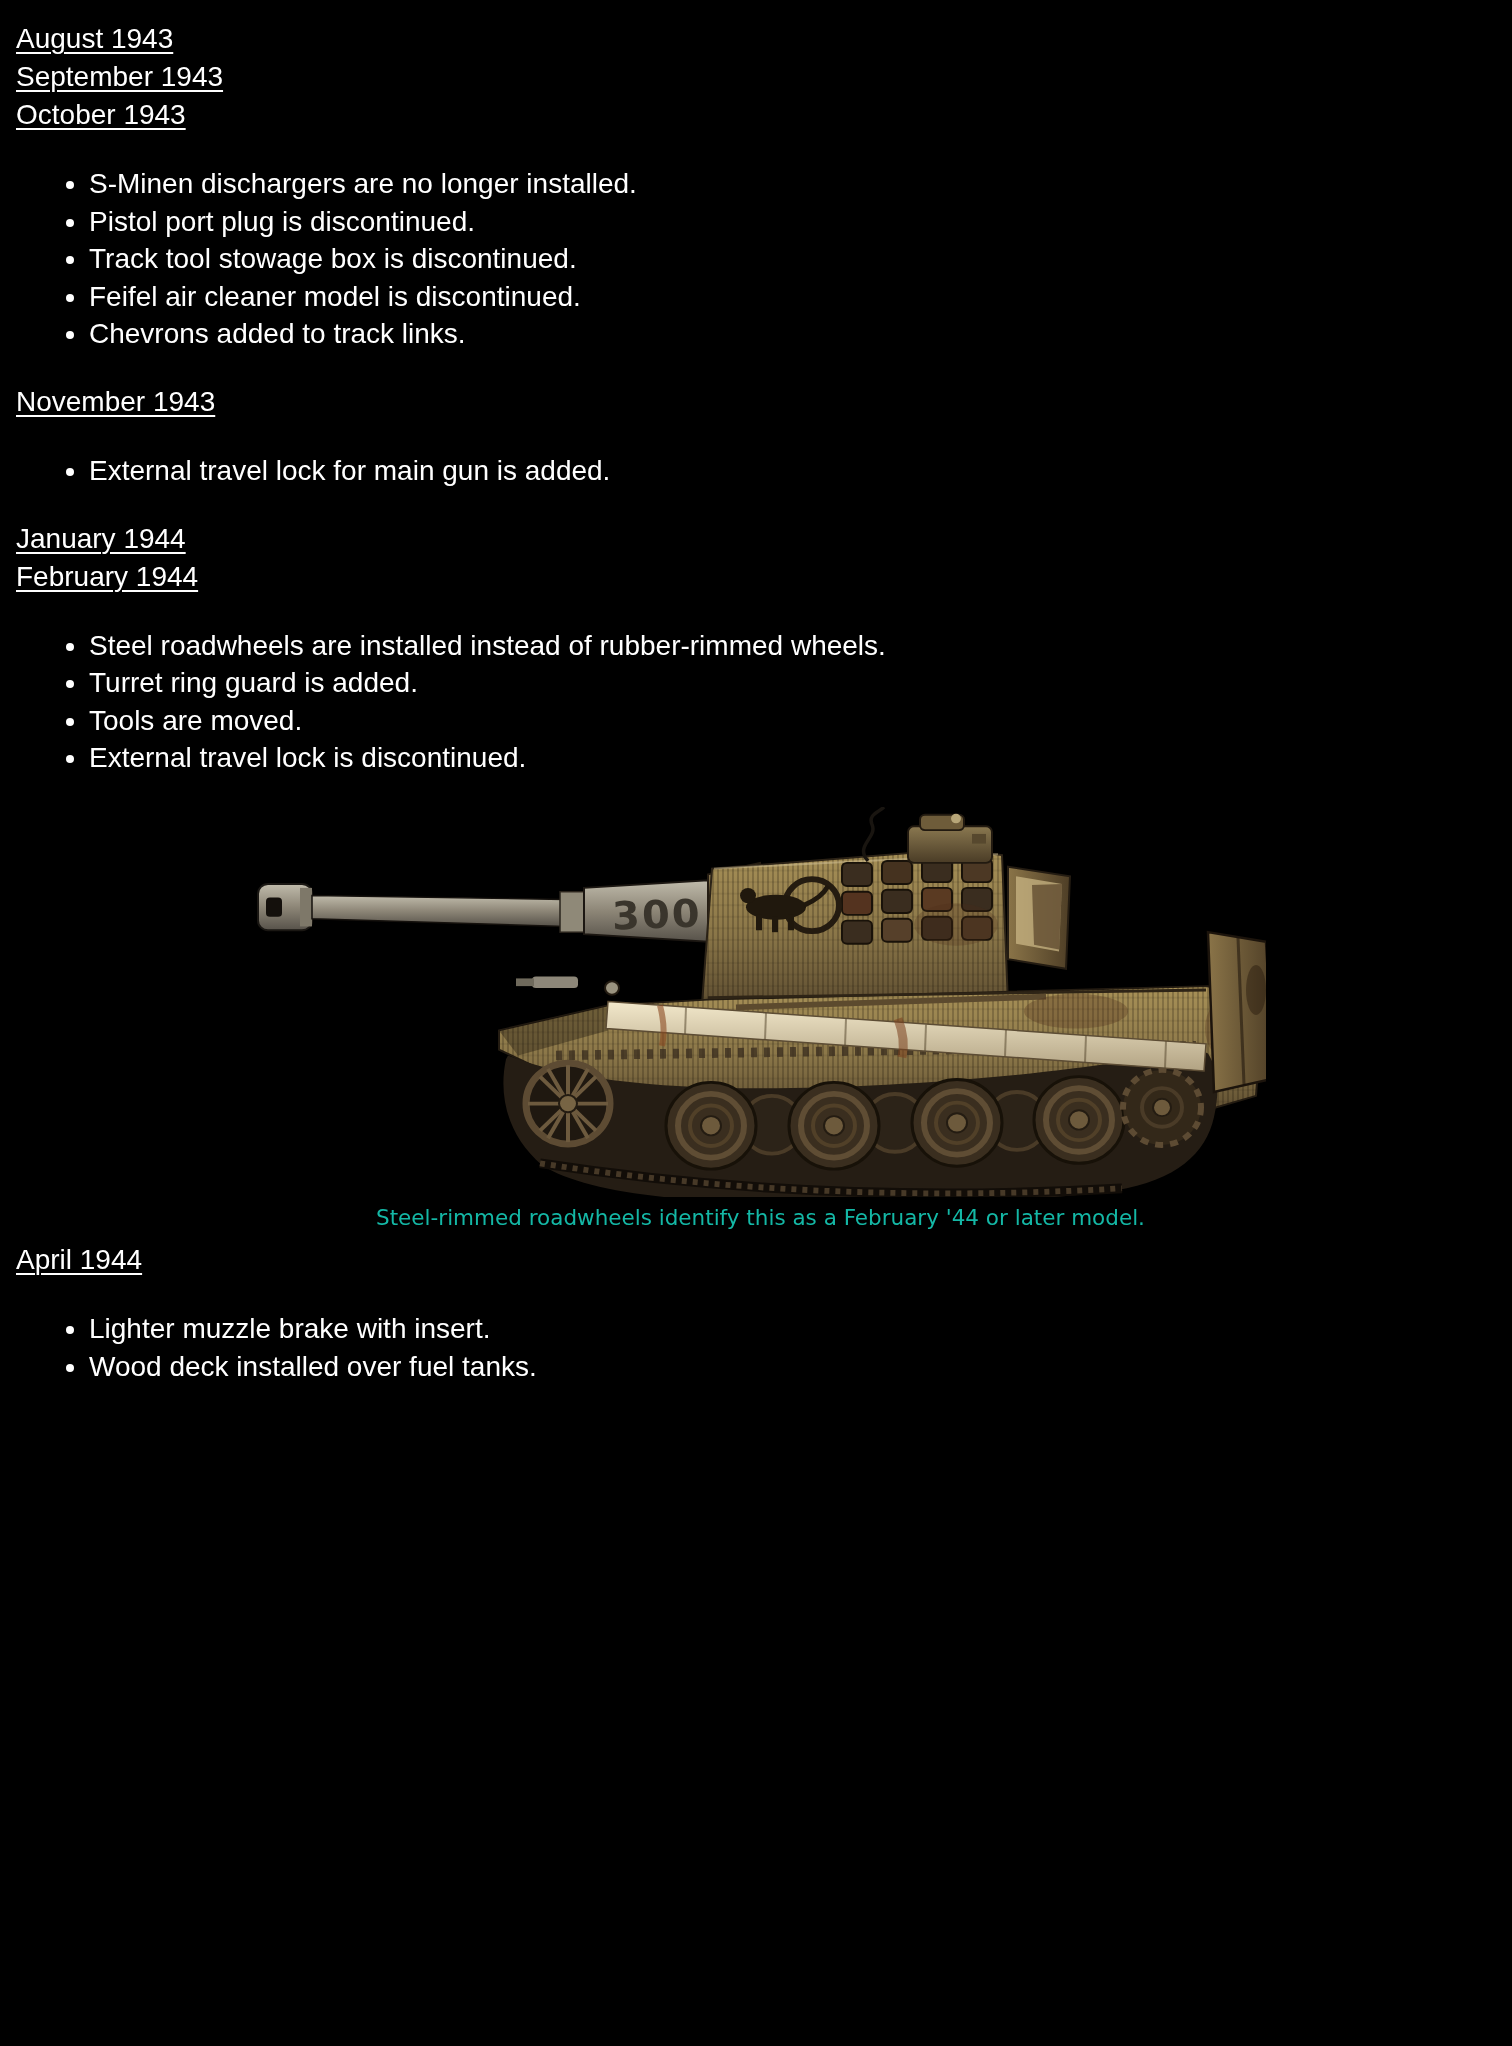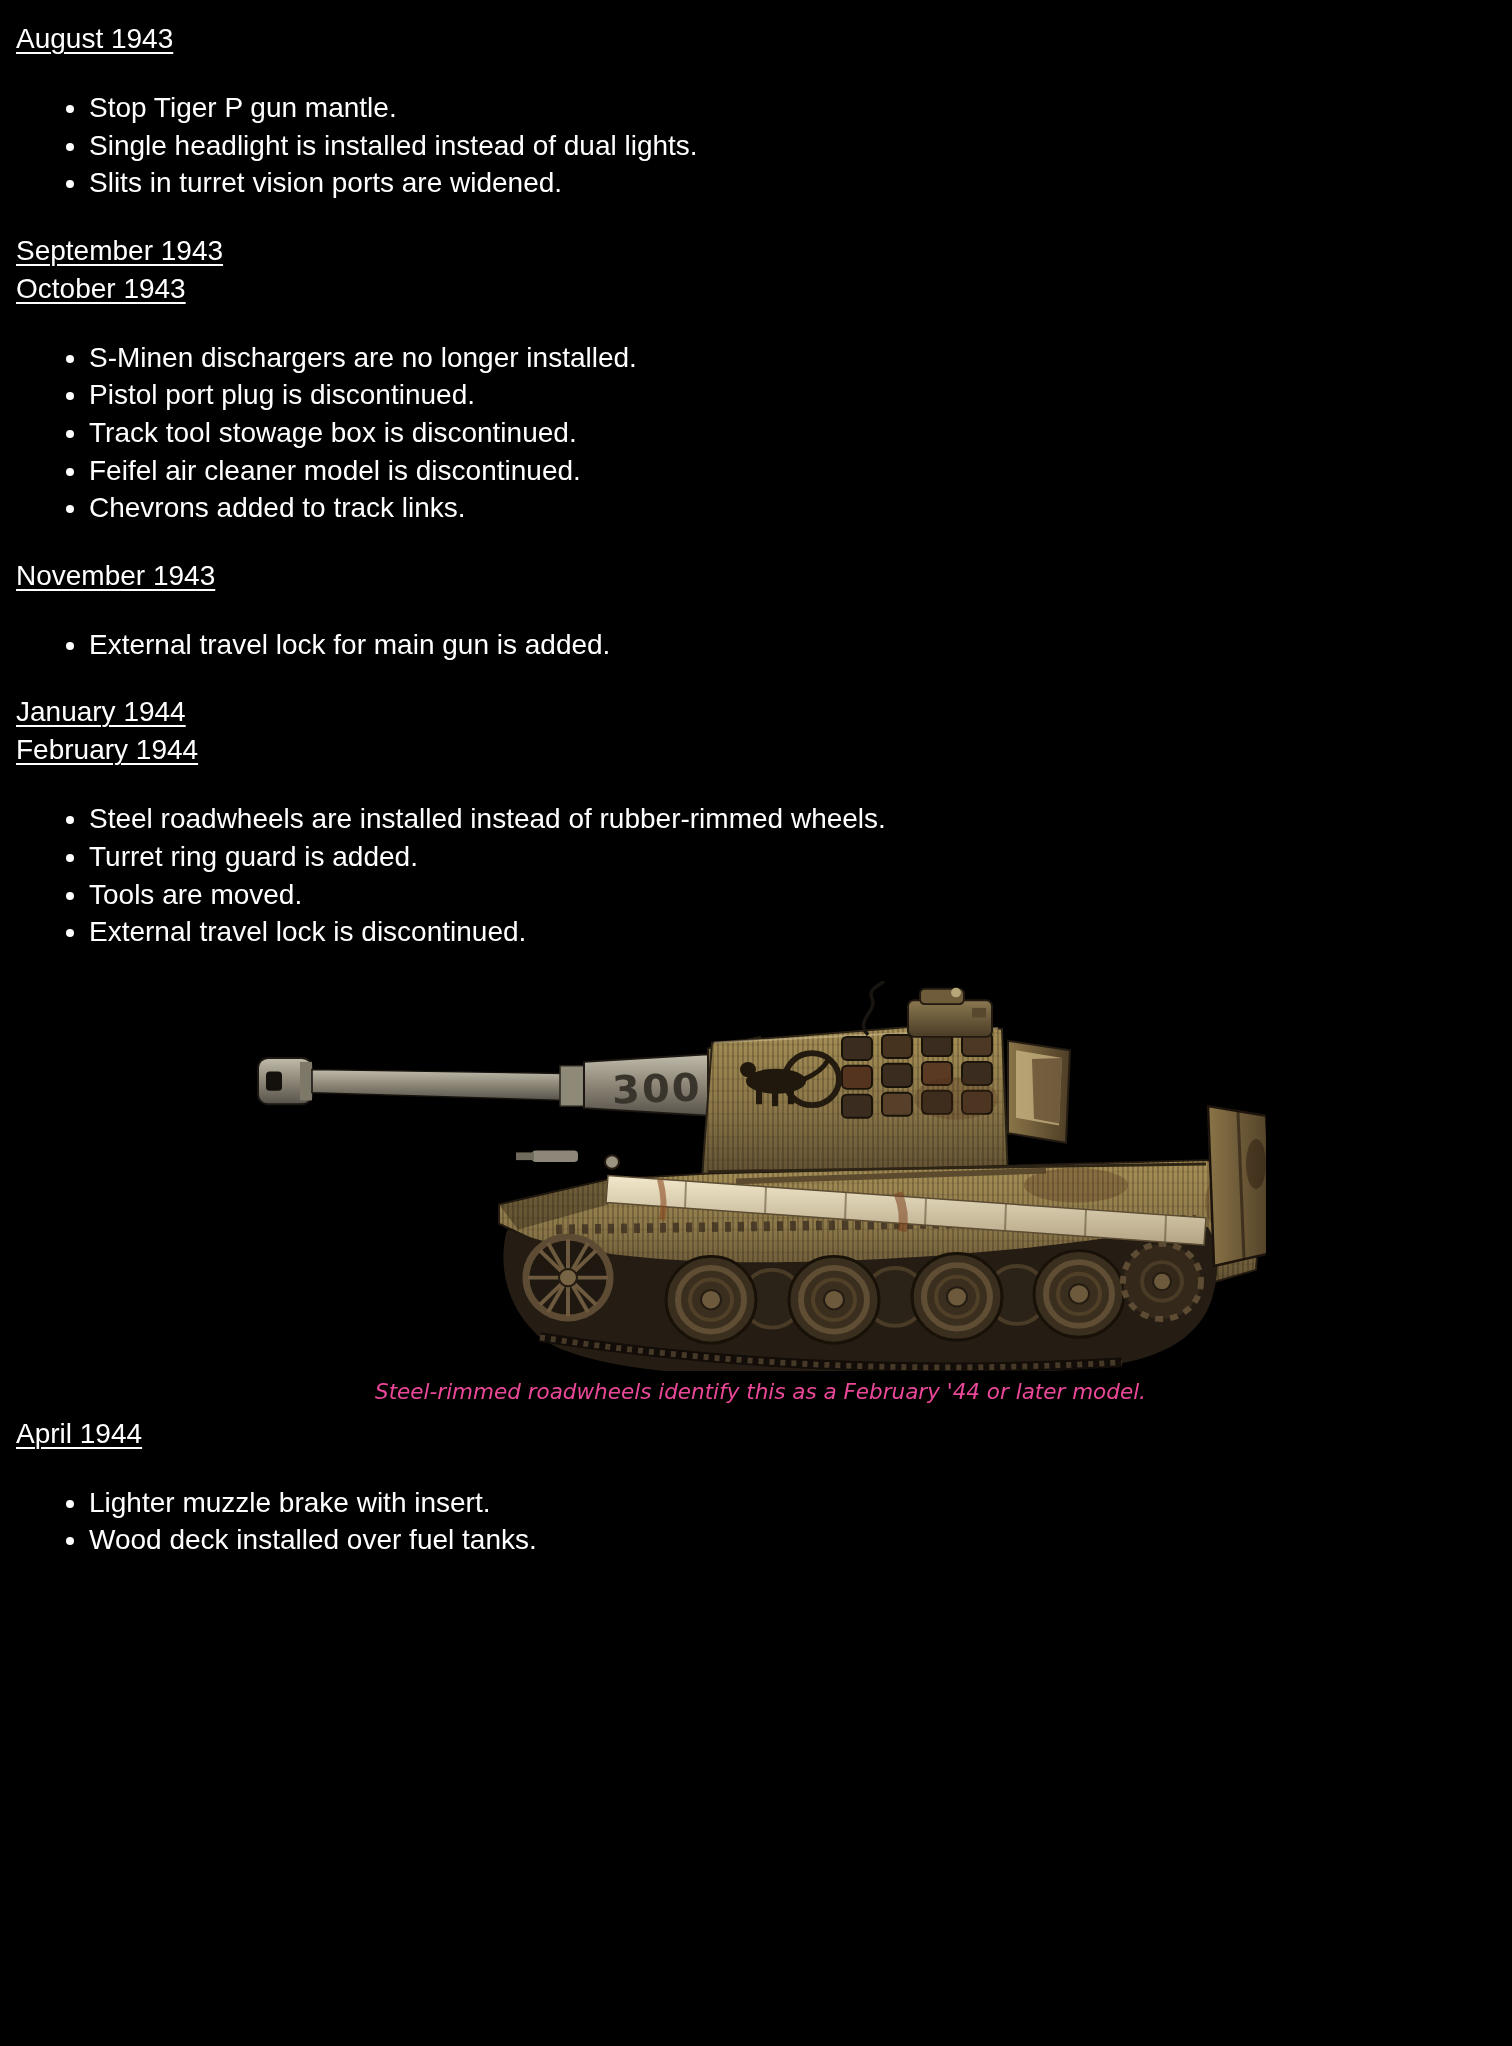--- a/index.html
+++ b/index.html
@@ -34,37 +34,31 @@
   figure.tank-figure {
     margin: 0 0 8px 0;
     text-align: center;
   }
   figure.tank-figure svg { display:block; margin:0 auto; }
   figcaption.tank-caption {
     font-family: "DejaVu Sans", sans-serif;
     font-size: 21.5px;
     line-height: 30px;
     margin-top: 6px;
-    color: #ec4899;
-    font-style: italic;
+    color: #14b8a6;
   }
 </style>
 </head>
 <body>
 
 <div class="page">
   <div class="content">
 
     <section>
       <h2 class="month-heading">August 1943</h2>
-      <ul class="change-list">
-        <li>Stop Tiger P gun mantle.</li>
-        <li>Single headlight is installed instead of dual lights.</li>
-        <li>Slits in turret vision ports are widened.</li>
-      </ul>
     </section>
 
     <section>
       <h2 class="month-heading">September 1943</h2>
     </section>
 
     <section>
       <h2 class="month-heading">October 1943</h2>
       <ul class="change-list">
         <li>S-Minen dischargers are no longer installed.</li>

